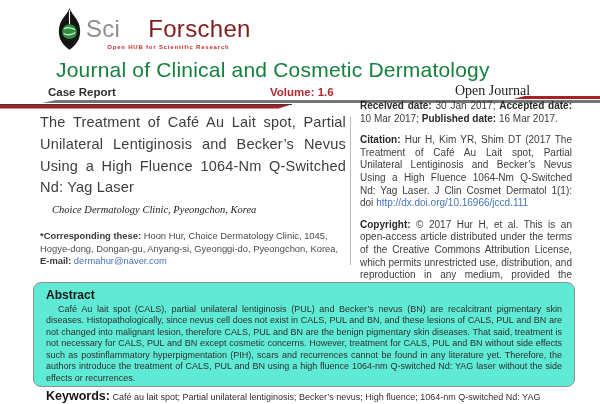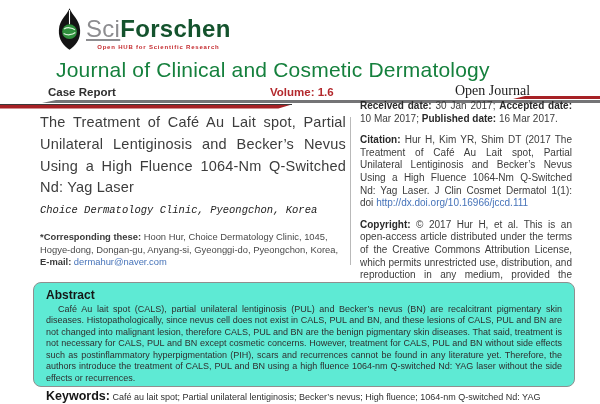--- a/index.html
+++ b/index.html
@@ -3,43 +3,43 @@
 <meta charset="utf-8">
 <style>
   html,body{margin:0;padding:0;background:#e9e9e9;}
   .page{position:relative;width:600px;height:404px;background:#ffffff;overflow:hidden;
         font-family:"Liberation Sans",sans-serif;color:#2e2e2e;}
   
   .logo{position:absolute;top:7px;left:56px;display:flex;align-items:flex-start;}
   .nib{width:27px;height:44px;margin-right:3px;}
   .logo-txt{line-height:1;padding-top:10px;}
   .logo-words{font-size:24px;font-weight:500;letter-spacing:0.3px;}
-  .logo-sci{color:#8d8d90;text-decoration:underline;}
-  .logo-forschen{color:#14532d;font-weight:700;}
+  .logo-sci{color:#8d8d90;}
+  .logo-forschen{color:#7f1d1d;font-weight:400;margin-left:28px;}
   .logo-tag{font-size:6px;font-weight:bold;color:#c42a2e;letter-spacing:0.8px;text-align:center;margin-top:3px;}
   
   .journal{position:absolute;top:58px;left:56px;font-family:Liberation Sans, sans-serif;
            font-size:21px;color:#15803d;letter-spacing:0.2px;}
   
   .meta-type{position:absolute;top:86px;left:48px;font-size:11.5px;font-weight:bold;color:#2f2f2f;}
   .meta-volume{position:absolute;top:86px;left:270px;font-size:11.5px;font-weight:bold;color:#b3282c;}
   .meta-access{position:absolute;top:83px;left:455px;font-family:"Liberation Serif",serif;font-size:14px;color:#1c1c1c;}
   .rule-gray{position:absolute;top:100px;left:42px;right:0;height:3px;background:#747476;
              clip-path:polygon(0 100%,14px 0,100% 0,100% 100%);}
   .swoosh-right{position:absolute;top:96px;left:513px;width:87px;height:3px;background:#a62125;
                 clip-path:polygon(0 100%,12px 0,100% 0,100% 100%);}
   .band-dark{position:absolute;top:103.5px;left:0;width:292px;height:1.5px;background:#3a3a3a;}
   .band-red{position:absolute;top:105px;left:0;width:290px;height:3.5px;background:#a62125;
             clip-path:polygon(0 0,100% 0,96% 100%,0 100%);}
   
   .divider{position:absolute;left:350px;top:117px;height:148px;width:1px;background:#b9b9b9;}
   .left-col{position:absolute;top:112px;left:40px;width:306px;}
   .art-title{font-size:14.5px;line-height:1.5;letter-spacing:0.2px;color:#3d3d3d;text-align:justify;margin:0;}
   .authors{margin:9px 0 0 0;font-size:11px;font-weight:bold;color:#101010;}
-  .affiliation{margin:5px 0 0 0;font-family:Liberation Mono, monospace;font-style:italic;font-size:10.5px;color:#222;}
+  .affiliation{margin:5px 0 0 12px;font-family:Liberation Serif, serif;font-style:italic;font-size:10.5px;color:#222;}
   .corres{margin:15px 0 0 0;font-size:9.4px;line-height:1.33;color:#4a4a4a;}
   .corres b{color:#3a3a3a;}
   a.link{color:#4673b9;text-decoration:none;cursor:pointer;}
   .right-col{position:absolute;top:100px;left:360px;width:212px;font-size:10px;line-height:1.26;
              text-align:justify;color:#3c3c3c;}
   .right-col p{margin:0 0 9px 0;}
   .right-col b{color:#2a2a2a;}
   
   .abstract-box{position:absolute;left:33px;top:282px;width:542px;height:105px;box-sizing:border-box;
                 background:#5eead4;border:1px solid #8f8f8f;border-radius:8px;padding:5px 12px 4px 12px;}

